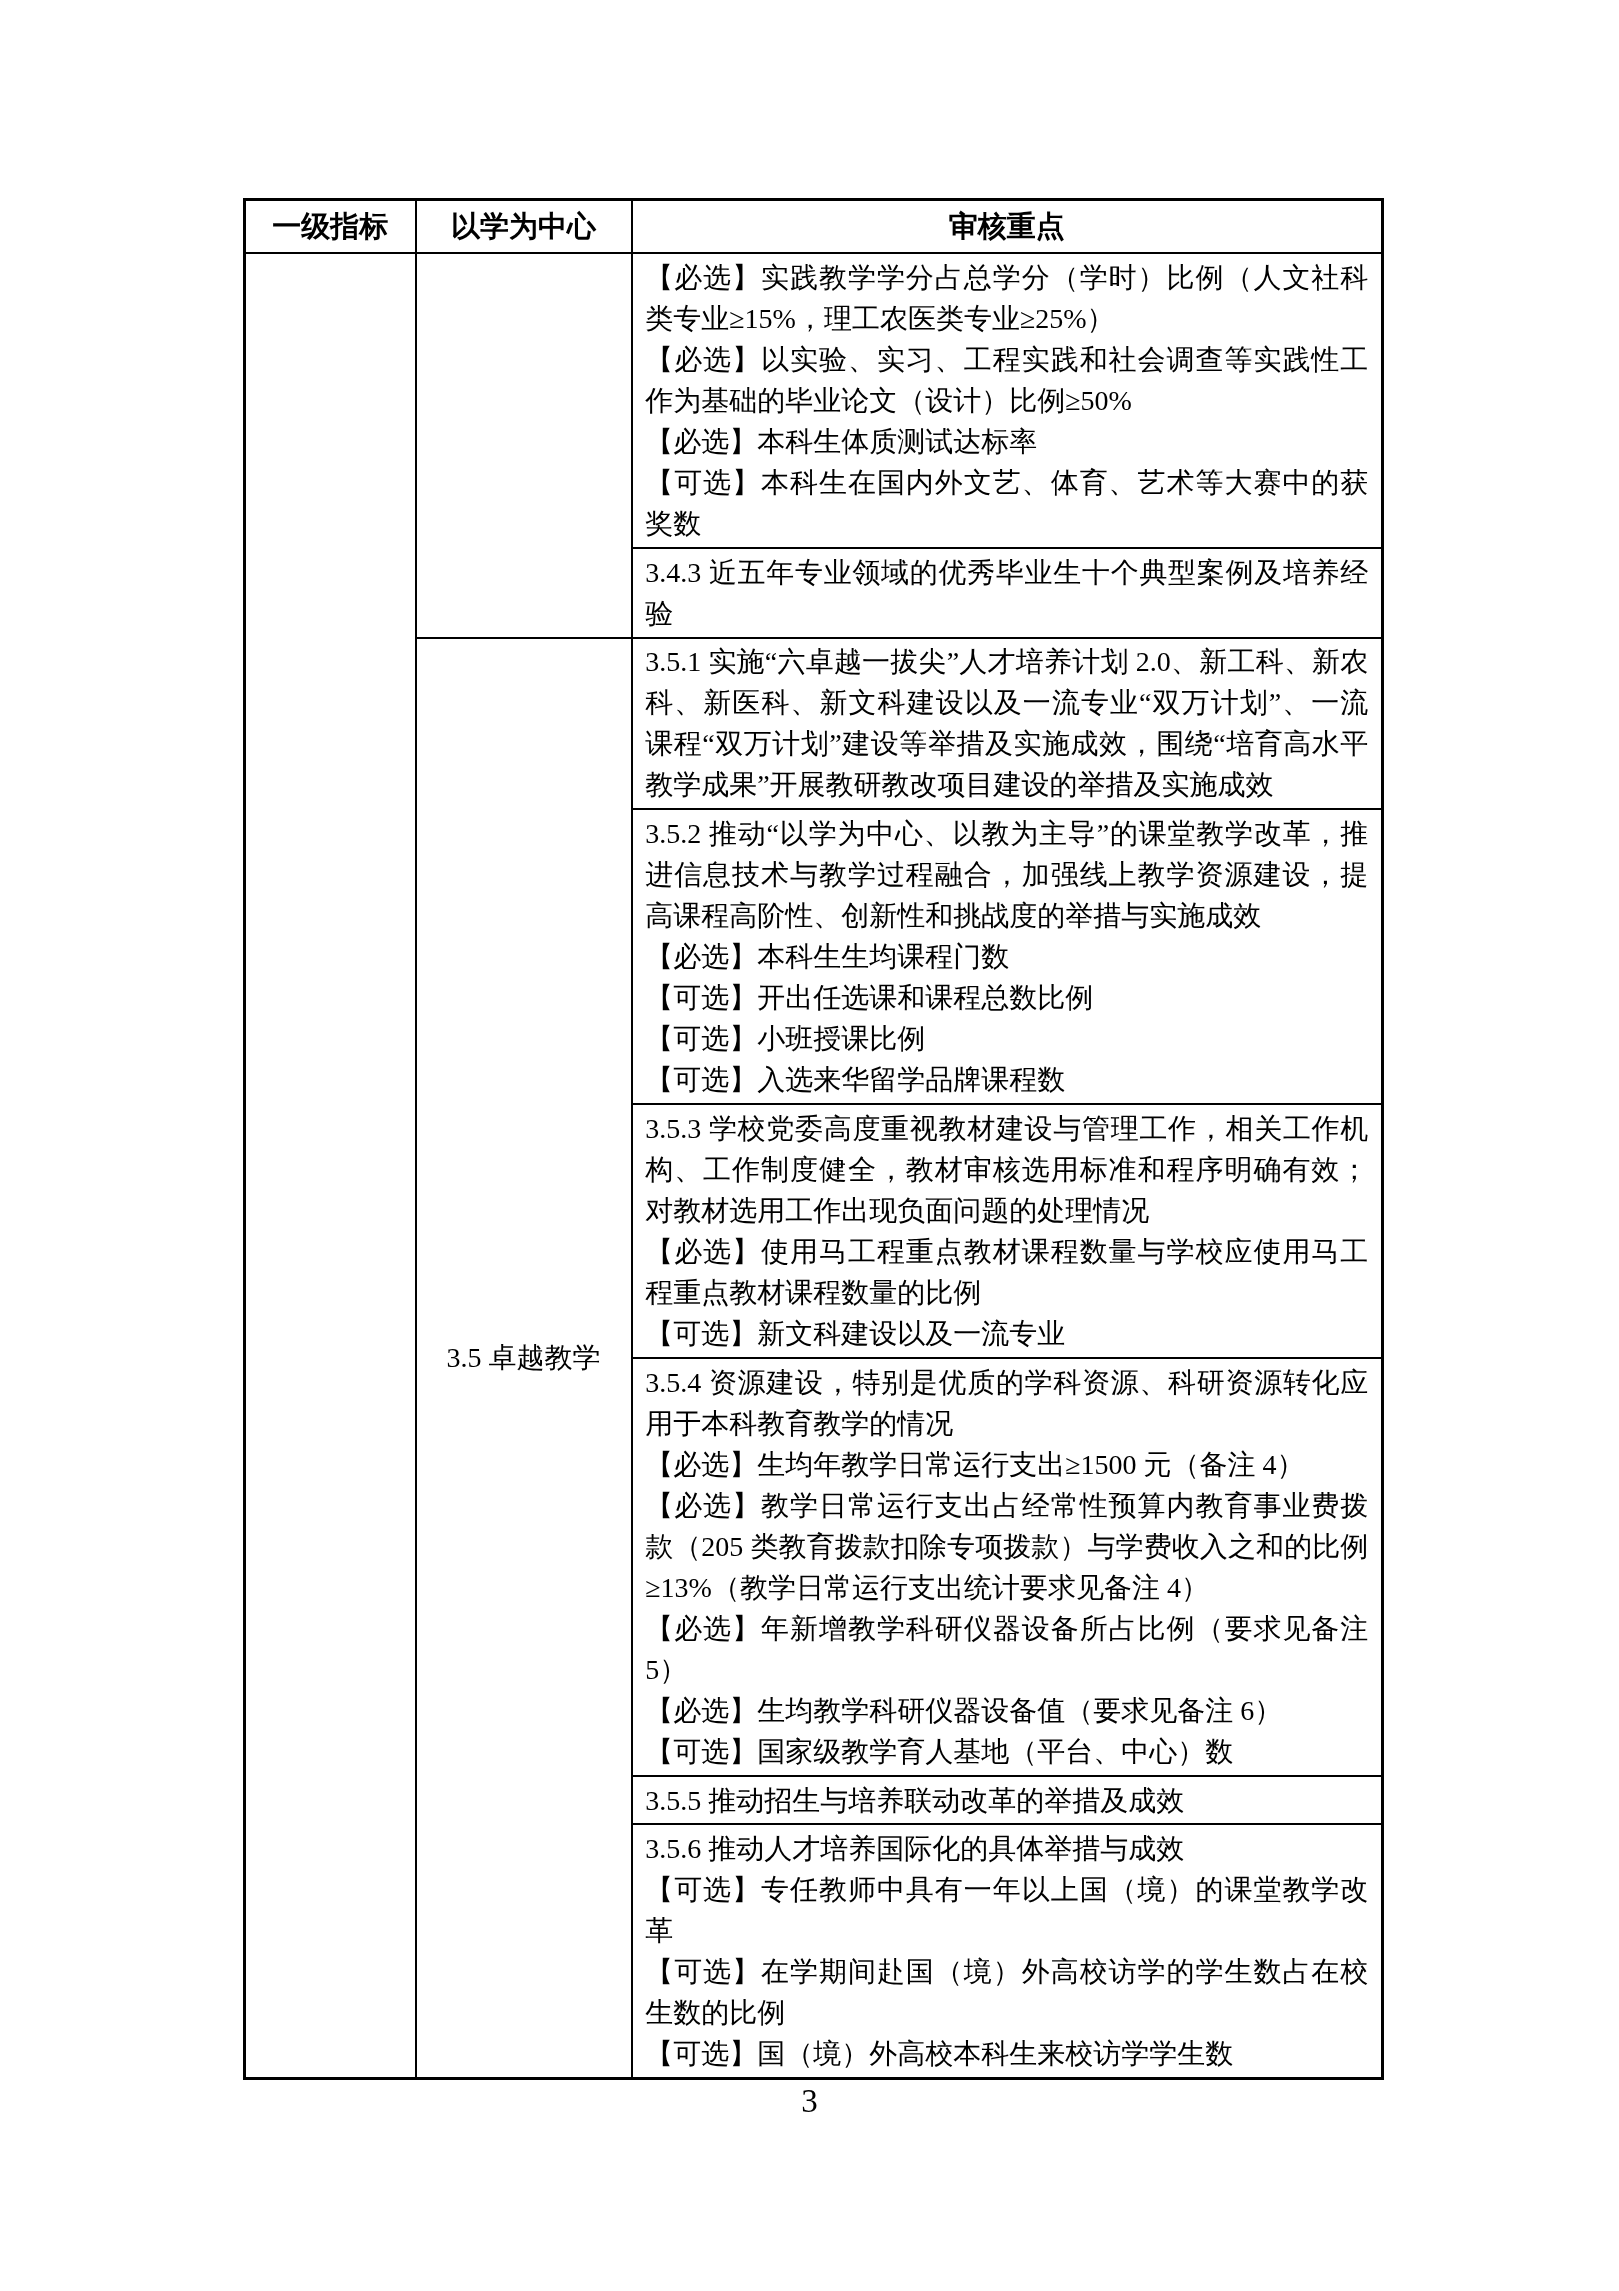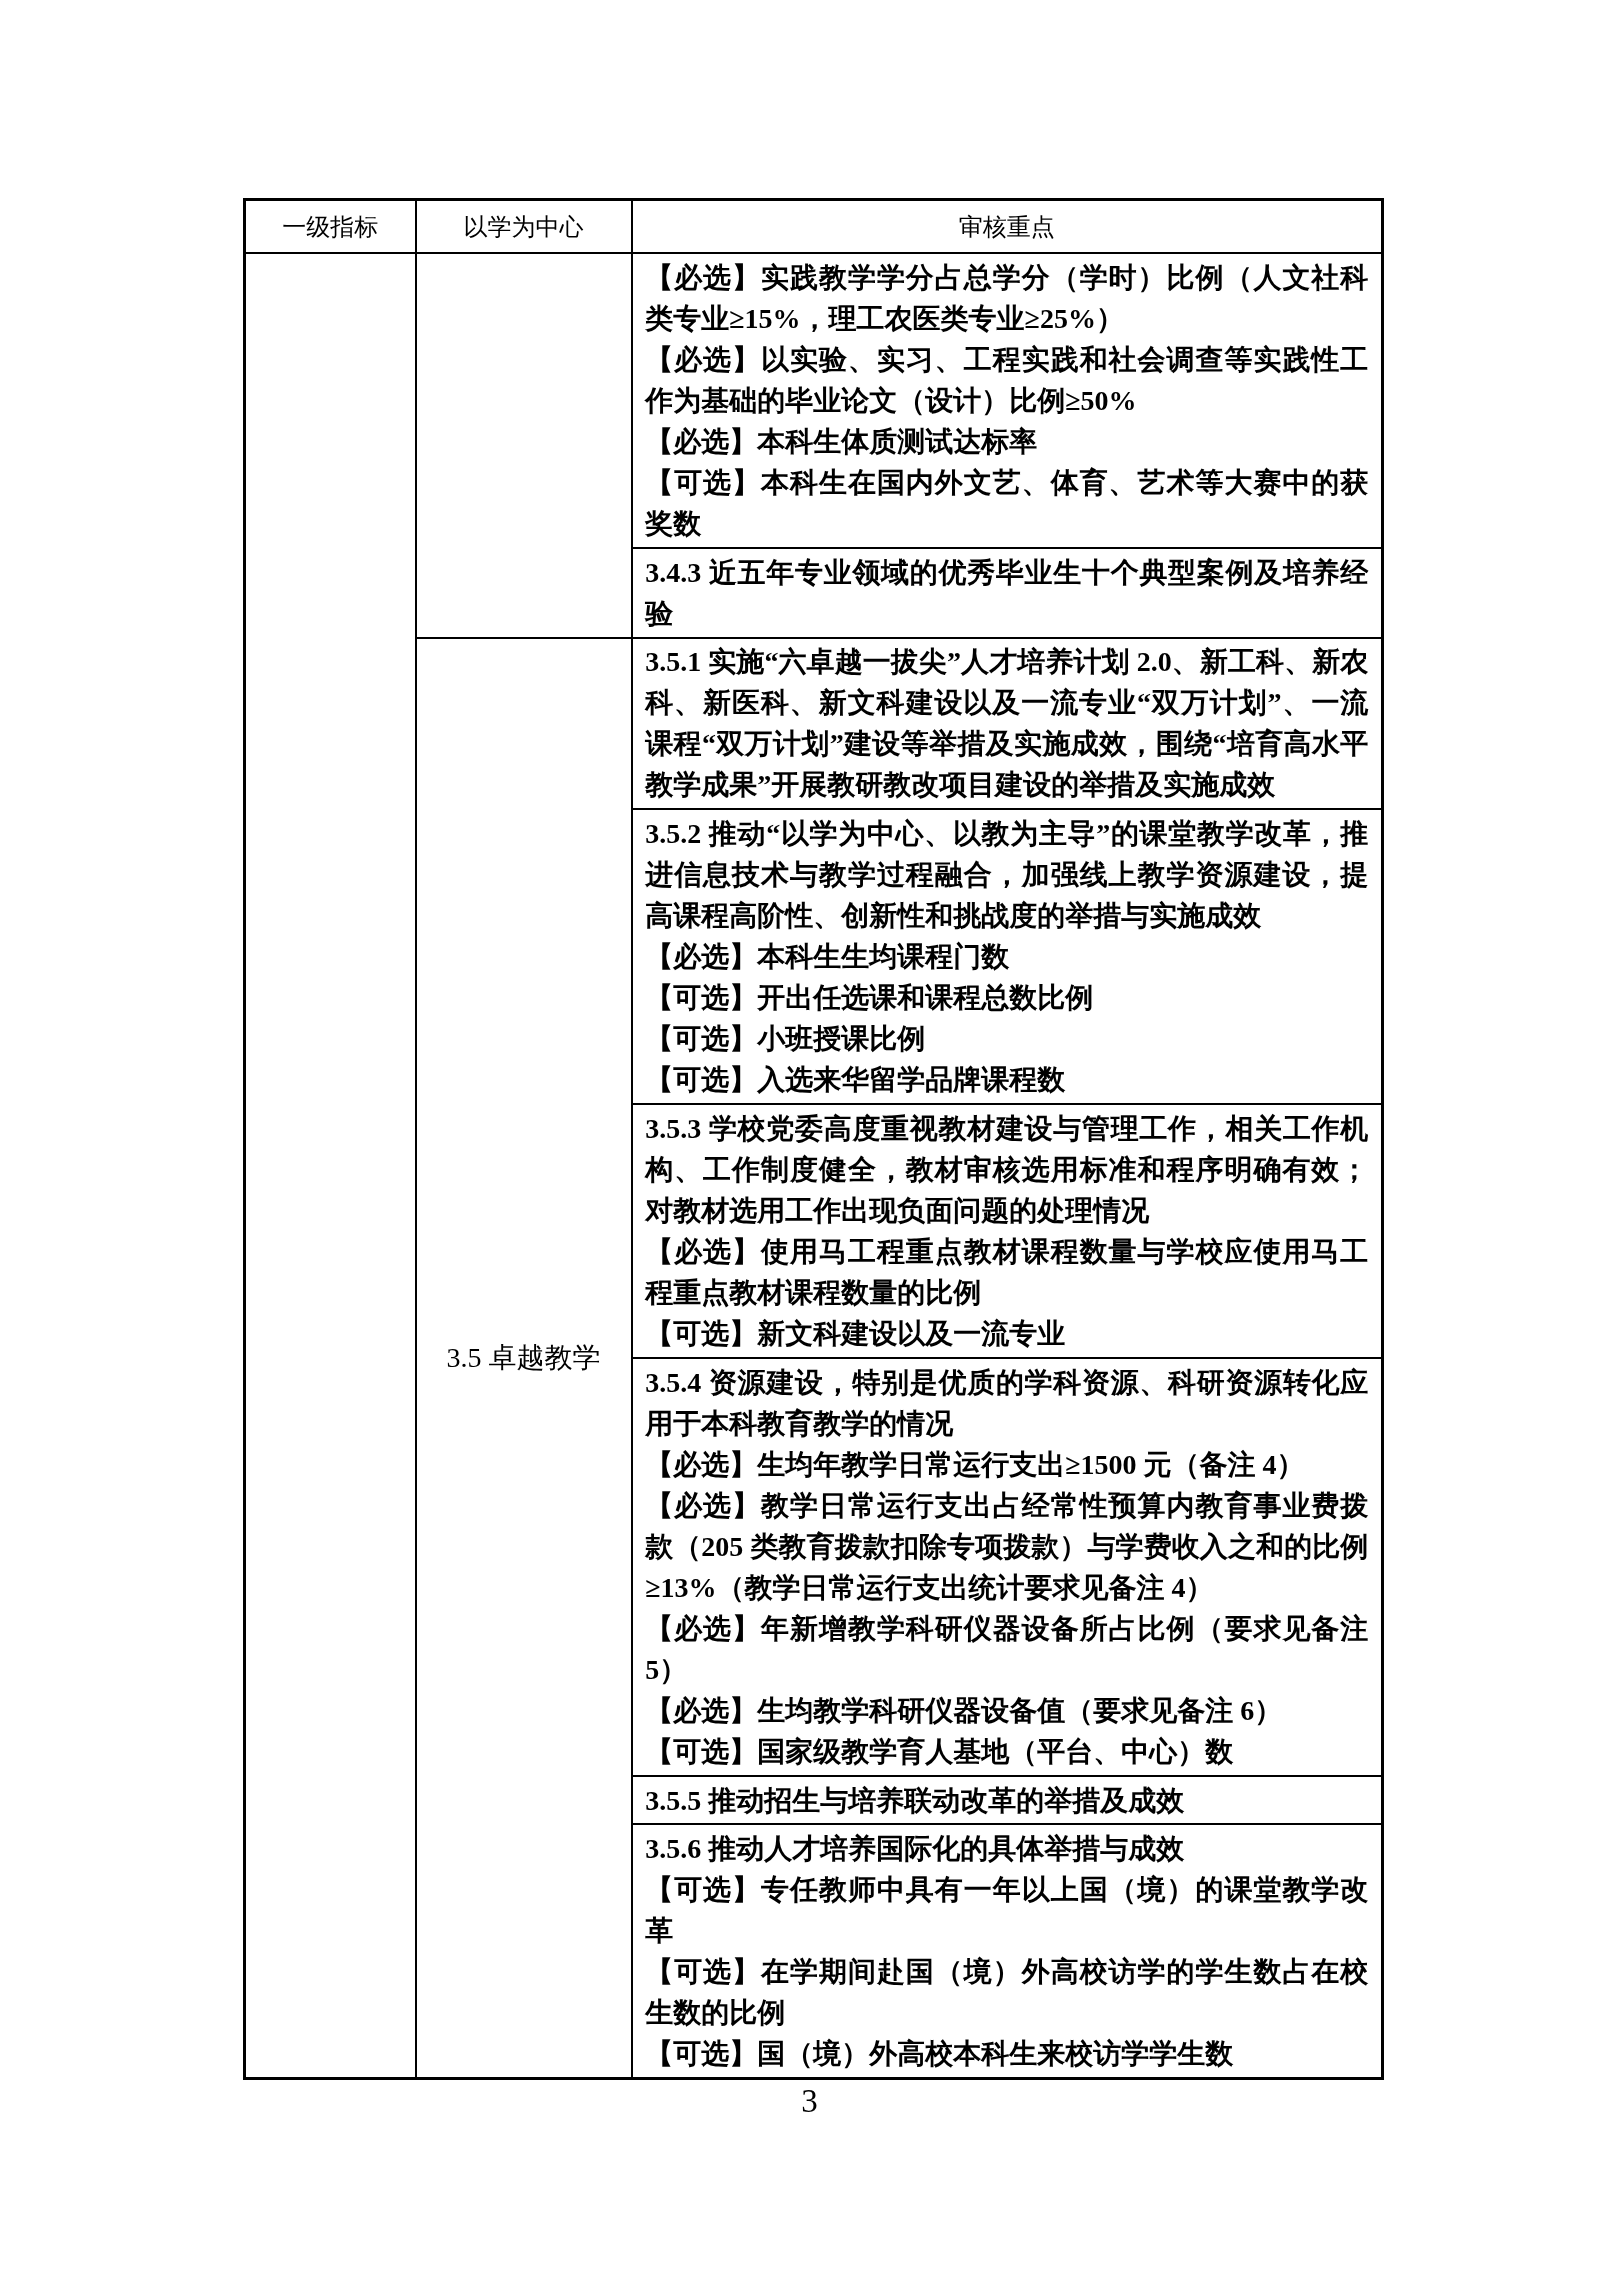--- a/index.html
+++ b/index.html
@@ -20,22 +20,22 @@
   }
   table.indicator-table,
   table.indicator-table th,
   table.indicator-table td{
     border:2px solid #000;
   }
   table.indicator-table{border:3.9px solid #000;}
   table.indicator-table th{
     border-bottom:2.9px solid #000;
     height:51px;
-    font-size:24px;
-    font-weight:normal;
+    font-size:29px;
+    font-weight:bold;
     text-align:center;
     vertical-align:middle;
     padding:0;
   }
   td.c1{
     vertical-align:middle;
     text-align:center;
     font-size:28px;
     padding:0 5.9px;
   }
@@ -48,21 +48,20 @@
   }
   td.c3{
     vertical-align:top;
     padding:2.9px 12.7px;
     font-size:28px;
   }
   td.c3 p{
     margin:0;
     line-height:41px;
     text-align:justify;
-    font-weight:bold;
   }
   .page-number{
     position:absolute;
     left:0;top:2082px;
     width:100%;
     text-align:center;
     font-size:33px;
     line-height:39px;
   }
 </style>

